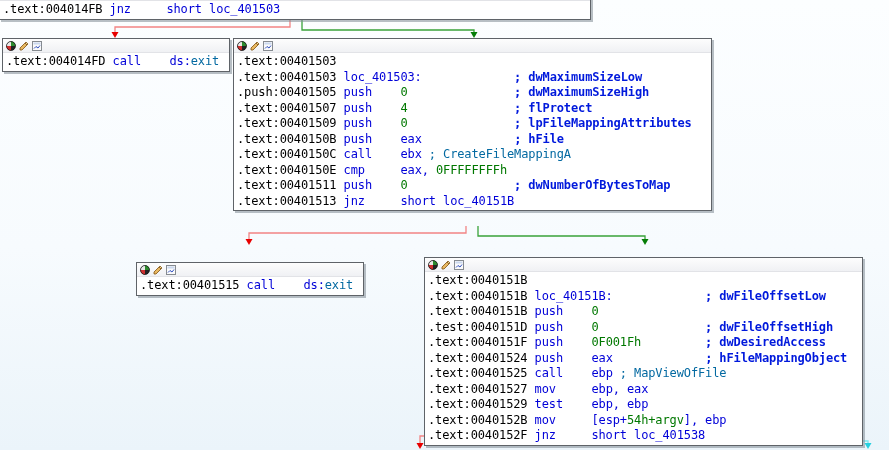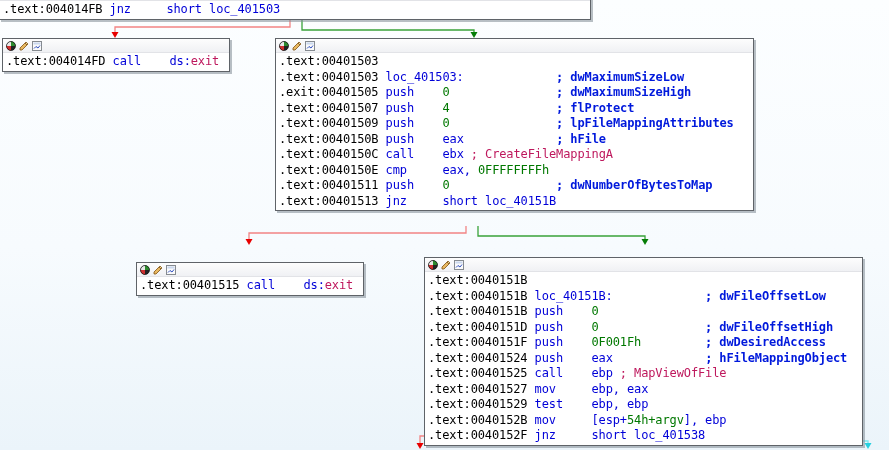--- a/index.html
+++ b/index.html
@@ -18,21 +18,21 @@
     height:13px;display:flex;align-items:center;gap:3px;padding-left:3px;
     background:linear-gradient(#fdfdfd,#f0f1f4);
     border-bottom:1px solid #e2e3e7;
   }
   .titlebar .nicon{width:10px;height:10px;display:block;}
   .bbody{padding:1px 3px;border-radius:7px;}
   .line{white-space:pre;font-size:12px;line-height:15.5px;letter-spacing:-0.12px;}
   .seg-a{color:#000000;}
   .seg-i{color:#0000d8;}
   .seg-n{color:#007800;}
-  .seg-m{color:#be185d;}
+  .seg-m{color:#0369a1;}
   .seg-c{color:#0019dc;font-weight:bold;}
 </style>
 </head>
 <body>
 
 <svg id="edges" xmlns="http://www.w3.org/2000/svg">
     <g>
       <polyline points="290,20 290,27 115,27 115,33" fill="none" stroke="#f28484" stroke-width="1.3"></polyline>
       <path d="M111.5,32 L118.5,32 L115,38 Z" fill="#e80000"></path>
     </g>
@@ -86,21 +86,21 @@
             <rect x=".5" y=".5" width="9" height="9" fill="#fafafa" stroke="#858a90"></rect>
             <rect x="1.5" y="1.5" width="7" height="2" fill="#c9d7ee"></rect>
             <path d="M2 7.5 4 5.5 6 7 8 4.5" stroke="#3050c0" stroke-width="1" fill="none"></path>
           </svg>
         </span>
       </div>
       <div class="bbody">
         <div class="line"><span class="seg-a">.text:004014FD </span><span class="seg-i">call    </span><span class="seg-i">ds:</span><span class="seg-m">exit</span></div>
       </div>
     </div>
-    <div class="block" style="left: 233px; top: 38px; width: 477px; margin-left: 42px;">
+    <div class="block" style="left: 233px; top: 38px; width: 477px;">
       <div class="titlebar">
         <span>
           <svg class="nicon" viewBox="0 0 10 10">
             <circle cx="5" cy="5" r="4.5" fill="#222"></circle>
             <path d="M5 .5A4.5 4.5 0 0 0 .5 5L5 5Z" fill="#e9e9e9"></path>
             <path d="M.5 5A4.5 4.5 0 0 0 5 9.5L5 5Z" fill="#d03030"></path>
             <path d="M5 .5A4.5 4.5 0 0 1 9.5 5L5 5Z" fill="#2d8a2d"></path>
             <circle cx="5" cy="5" r="4.5" fill="none" stroke="#111" stroke-width=".7"></circle>
           </svg>
         </span>
@@ -114,21 +114,21 @@
           <svg class="nicon" viewBox="0 0 10 10">
             <rect x=".5" y=".5" width="9" height="9" fill="#fafafa" stroke="#858a90"></rect>
             <rect x="1.5" y="1.5" width="7" height="2" fill="#c9d7ee"></rect>
             <path d="M2 7.5 4 5.5 6 7 8 4.5" stroke="#3050c0" stroke-width="1" fill="none"></path>
           </svg>
         </span>
       </div>
       <div class="bbody">
         <div class="line"><span class="seg-a">.text:00401503</span></div>
         <div class="line"><span class="seg-a">.text:00401503 </span><span class="seg-i">loc_401503:</span><span class="seg-a">             </span><span class="seg-c">; dwMaximumSizeLow</span></div>
-        <div class="line"><span class="seg-a">.exit:00401505 </span><span class="seg-i">push    </span><span class="seg-n">0</span><span class="seg-a">               </span><span class="seg-c">; dwMaximumSizeHigh</span></div>
+        <div class="line"><span class="seg-a">.push:00401505 </span><span class="seg-i">push    </span><span class="seg-n">0</span><span class="seg-a">               </span><span class="seg-c">; dwMaximumSizeHigh</span></div>
         <div class="line"><span class="seg-a">.text:00401507 </span><span class="seg-i">push    </span><span class="seg-n">4</span><span class="seg-a">               </span><span class="seg-c">; flProtect</span></div>
         <div class="line"><span class="seg-a">.text:00401509 </span><span class="seg-i">push    </span><span class="seg-n">0</span><span class="seg-a">               </span><span class="seg-c">; lpFileMappingAttributes</span></div>
         <div class="line"><span class="seg-a">.text:0040150B </span><span class="seg-i">push    </span><span class="seg-i">eax</span><span class="seg-a">             </span><span class="seg-c">; hFile</span></div>
         <div class="line"><span class="seg-a">.text:0040150C </span><span class="seg-i">call    </span><span class="seg-i">ebx </span><span class="seg-m">; CreateFileMappingA</span></div>
         <div class="line"><span class="seg-a">.text:0040150E </span><span class="seg-i">cmp     </span><span class="seg-i">eax, </span><span class="seg-n">0FFFFFFFFh</span></div>
         <div class="line"><span class="seg-a">.text:00401511 </span><span class="seg-i">push    </span><span class="seg-n">0</span><span class="seg-a">               </span><span class="seg-c">; dwNumberOfBytesToMap</span></div>
         <div class="line"><span class="seg-a">.text:00401513 </span><span class="seg-i">jnz     short loc_40151B</span></div>
       </div>
     </div>
     <div class="block" style="left: 136px; top: 262px; width: 226px;">
@@ -182,21 +182,21 @@
             <rect x=".5" y=".5" width="9" height="9" fill="#fafafa" stroke="#858a90"></rect>
             <rect x="1.5" y="1.5" width="7" height="2" fill="#c9d7ee"></rect>
             <path d="M2 7.5 4 5.5 6 7 8 4.5" stroke="#3050c0" stroke-width="1" fill="none"></path>
           </svg>
         </span>
       </div>
       <div class="bbody">
         <div class="line"><span class="seg-a">.text:0040151B</span></div>
         <div class="line"><span class="seg-a">.text:0040151B </span><span class="seg-i">loc_40151B:</span><span class="seg-a">             </span><span class="seg-c">; dwFileOffsetLow</span></div>
         <div class="line"><span class="seg-a">.text:0040151B </span><span class="seg-i">push    </span><span class="seg-n">0</span></div>
-        <div class="line"><span class="seg-a">.text:0040151D </span><span class="seg-i">push    </span><span class="seg-n">0</span><span class="seg-a">               </span><span class="seg-c">; dwFileOffsetHigh</span></div>
+        <div class="line"><span class="seg-a">.test:0040151D </span><span class="seg-i">push    </span><span class="seg-n">0</span><span class="seg-a">               </span><span class="seg-c">; dwFileOffsetHigh</span></div>
         <div class="line"><span class="seg-a">.text:0040151F </span><span class="seg-i">push    </span><span class="seg-n">0F001Fh</span><span class="seg-a">         </span><span class="seg-c">; dwDesiredAccess</span></div>
         <div class="line"><span class="seg-a">.text:00401524 </span><span class="seg-i">push    </span><span class="seg-i">eax</span><span class="seg-a">             </span><span class="seg-c">; hFileMappingObject</span></div>
         <div class="line"><span class="seg-a">.text:00401525 </span><span class="seg-i">call    </span><span class="seg-i">ebp </span><span class="seg-m">; MapViewOfFile</span></div>
         <div class="line"><span class="seg-a">.text:00401527 </span><span class="seg-i">mov     </span><span class="seg-i">ebp, eax</span></div>
         <div class="line"><span class="seg-a">.text:00401529 </span><span class="seg-i">test    </span><span class="seg-i">ebp, ebp</span></div>
         <div class="line"><span class="seg-a">.text:0040152B </span><span class="seg-i">mov     </span><span class="seg-i">[esp+</span><span class="seg-n">54h+argv</span><span class="seg-i">], ebp</span></div>
         <div class="line"><span class="seg-a">.text:0040152F </span><span class="seg-i">jnz     short loc_401538</span></div>
       </div>
     </div>
   </div>

